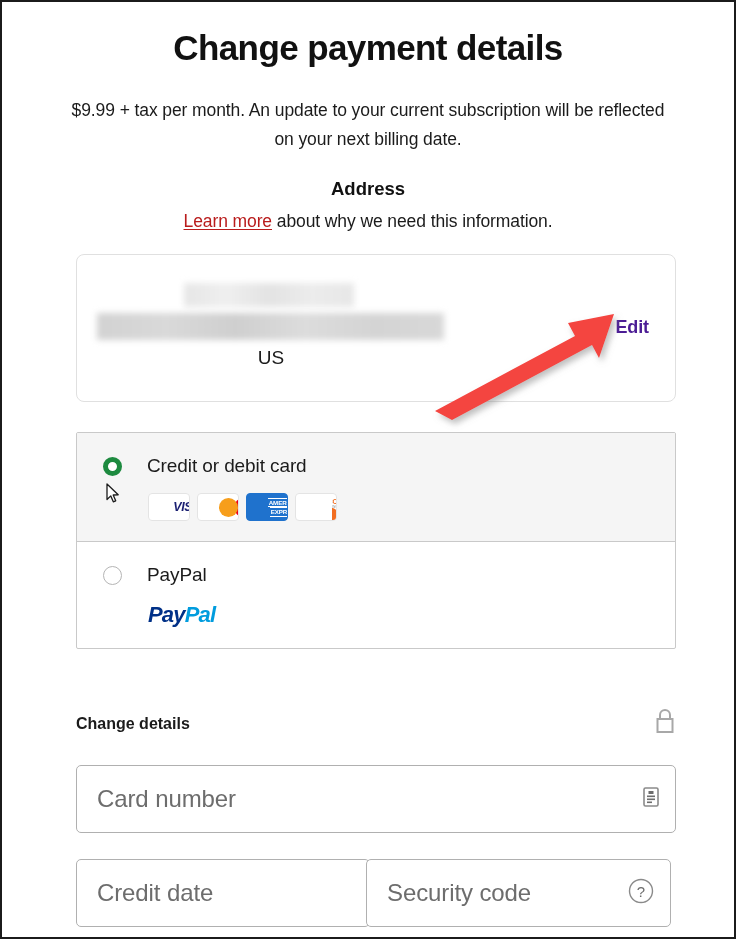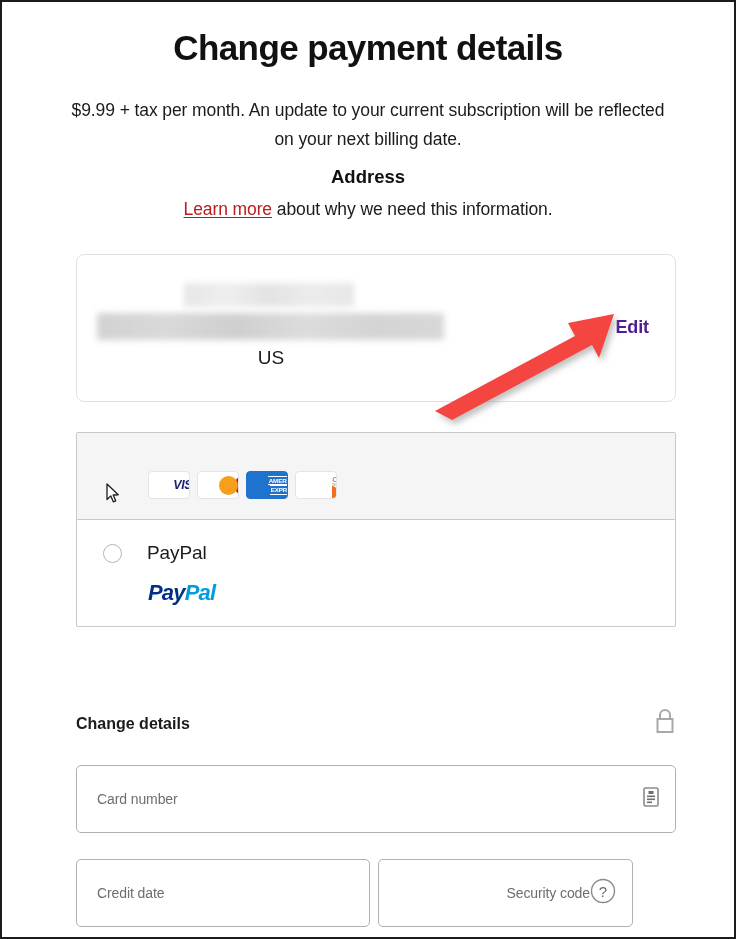--- a/index.html
+++ b/index.html
@@ -40,21 +40,21 @@
     margin: 26px auto 6px;
     width: 608px;
     letter-spacing: -0.1px;
   }
 
   .section-heading {
     text-align: center;
     font-size: 18.5px;
     font-weight: bold;
     color: #111111;
-    margin-top: 11px;
+    margin-top: 23px;
     line-height: 24px;
   }
 
   .learn-line {
     text-align: center;
     font-size: 17.5px;
     color: #1b1b1b;
     margin-top: 8px;
     line-height: 24px;
     letter-spacing: -0.1px;
@@ -244,27 +244,27 @@
     position: absolute;
     border: 1px solid #b0b0b0;
     border-radius: 5px;
     background: #ffffff;
     display: flex;
     align-items: center;
     padding: 0 16px 0 20px;
   }
   .field-placeholder {
     flex: 1;
-    font-size: 14px;
+    font-size: 24px;
     color: #6d6d6d;
     letter-spacing: -0.1px;
   }
   .field-card   { left: 74px; top: 763px;  width: 600px; height: 68px; }
   .field-expiry { left: 74px; top: 857px;  width: 294px; height: 68px; }
-  .field-cvv    { left: 376px; top: 857px; width: 255px; height: 68px; text-align: right; }
+  .field-cvv    { left: 364px; top: 857px; width: 305px; height: 68px; }
 
   .cursor-arrow {
     position: absolute;
     left: 104px; top: 481px;
     width: 15px; height: 21px;
   }
 </style>
 </head>
 <body>
 
@@ -281,20 +281,24 @@
   <div class="address-card">
     <div class="redact redact-1"></div>
     <div class="redact redact-2"></div>
     <div class="country">US</div>
     <div class="edit-link">Edit</div>
   </div>
 
   <div class="methods">
 
     <div class="method selected">
+      <div class="method-row">
+        <span class="radio on"></span>
+        <span class="method-label">Credit or debit card</span>
+      </div>
       <div class="logos">
 
         <div class="logo-chip">
           <span class="visa-txt">VISA</span>
         </div>
 
         <div class="logo-chip">
           <span class="mc-wrap">
             <span class="mc-c mc-red"></span>
             <span class="mc-c mc-yel"></span>

